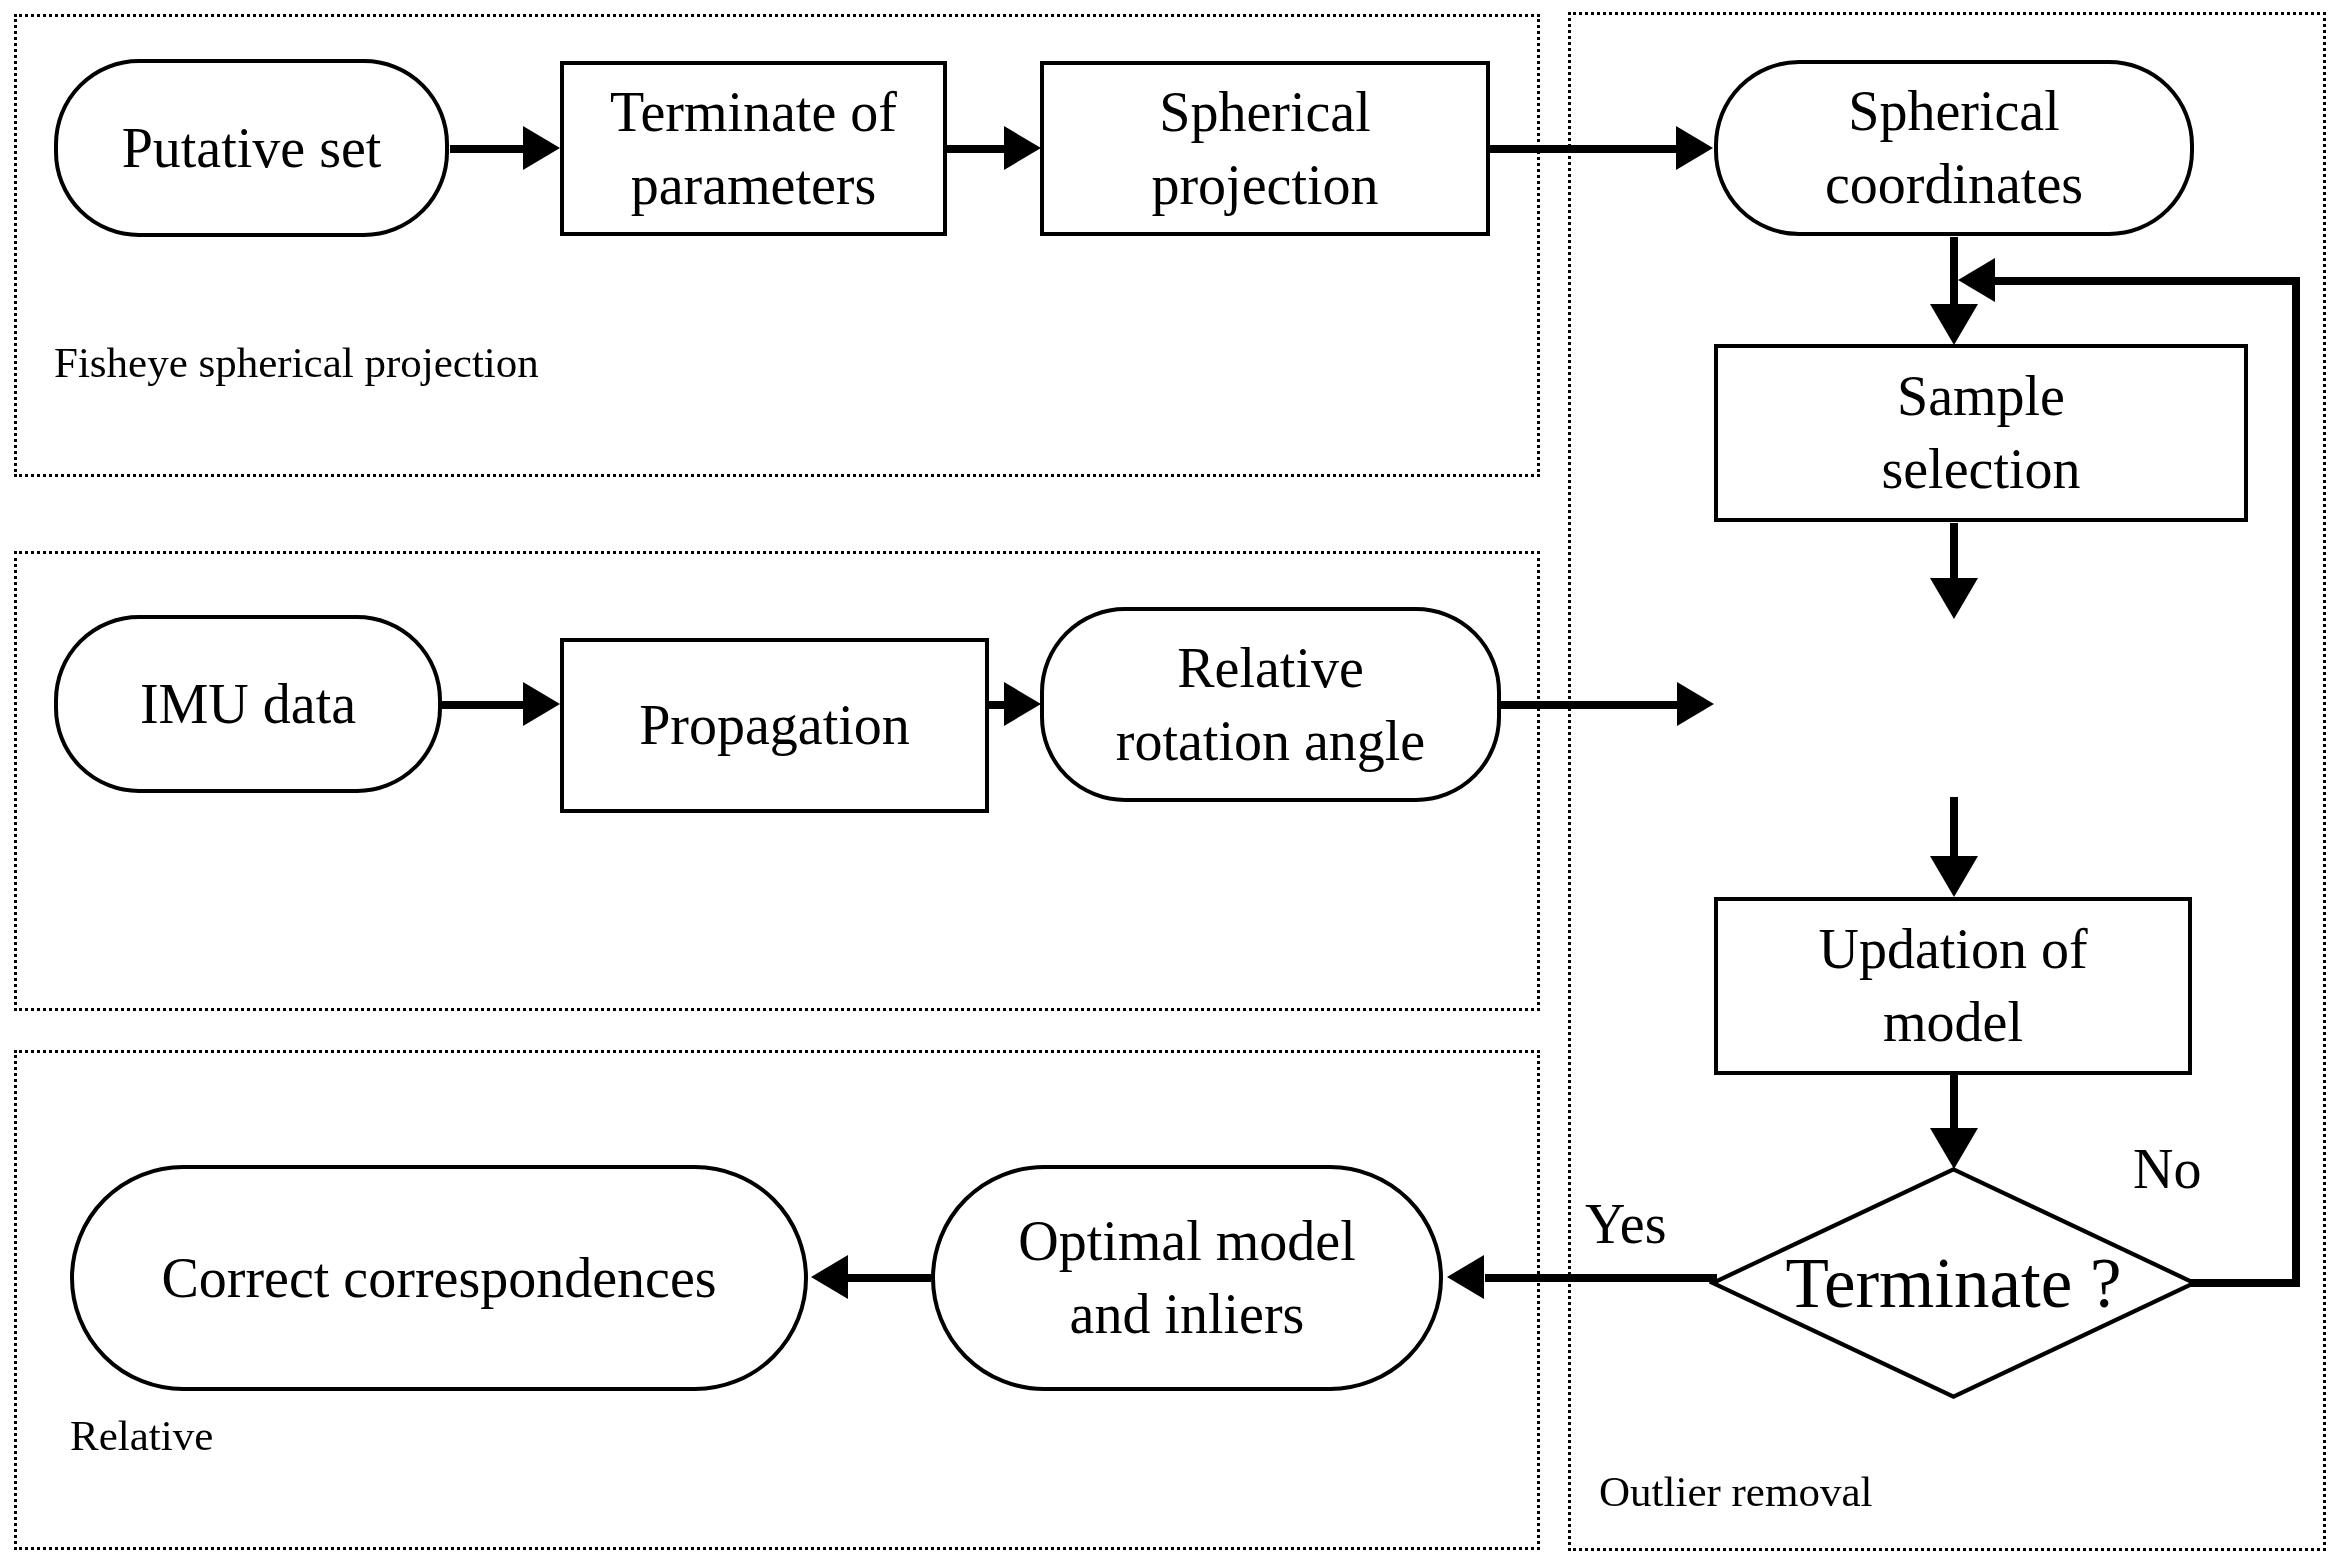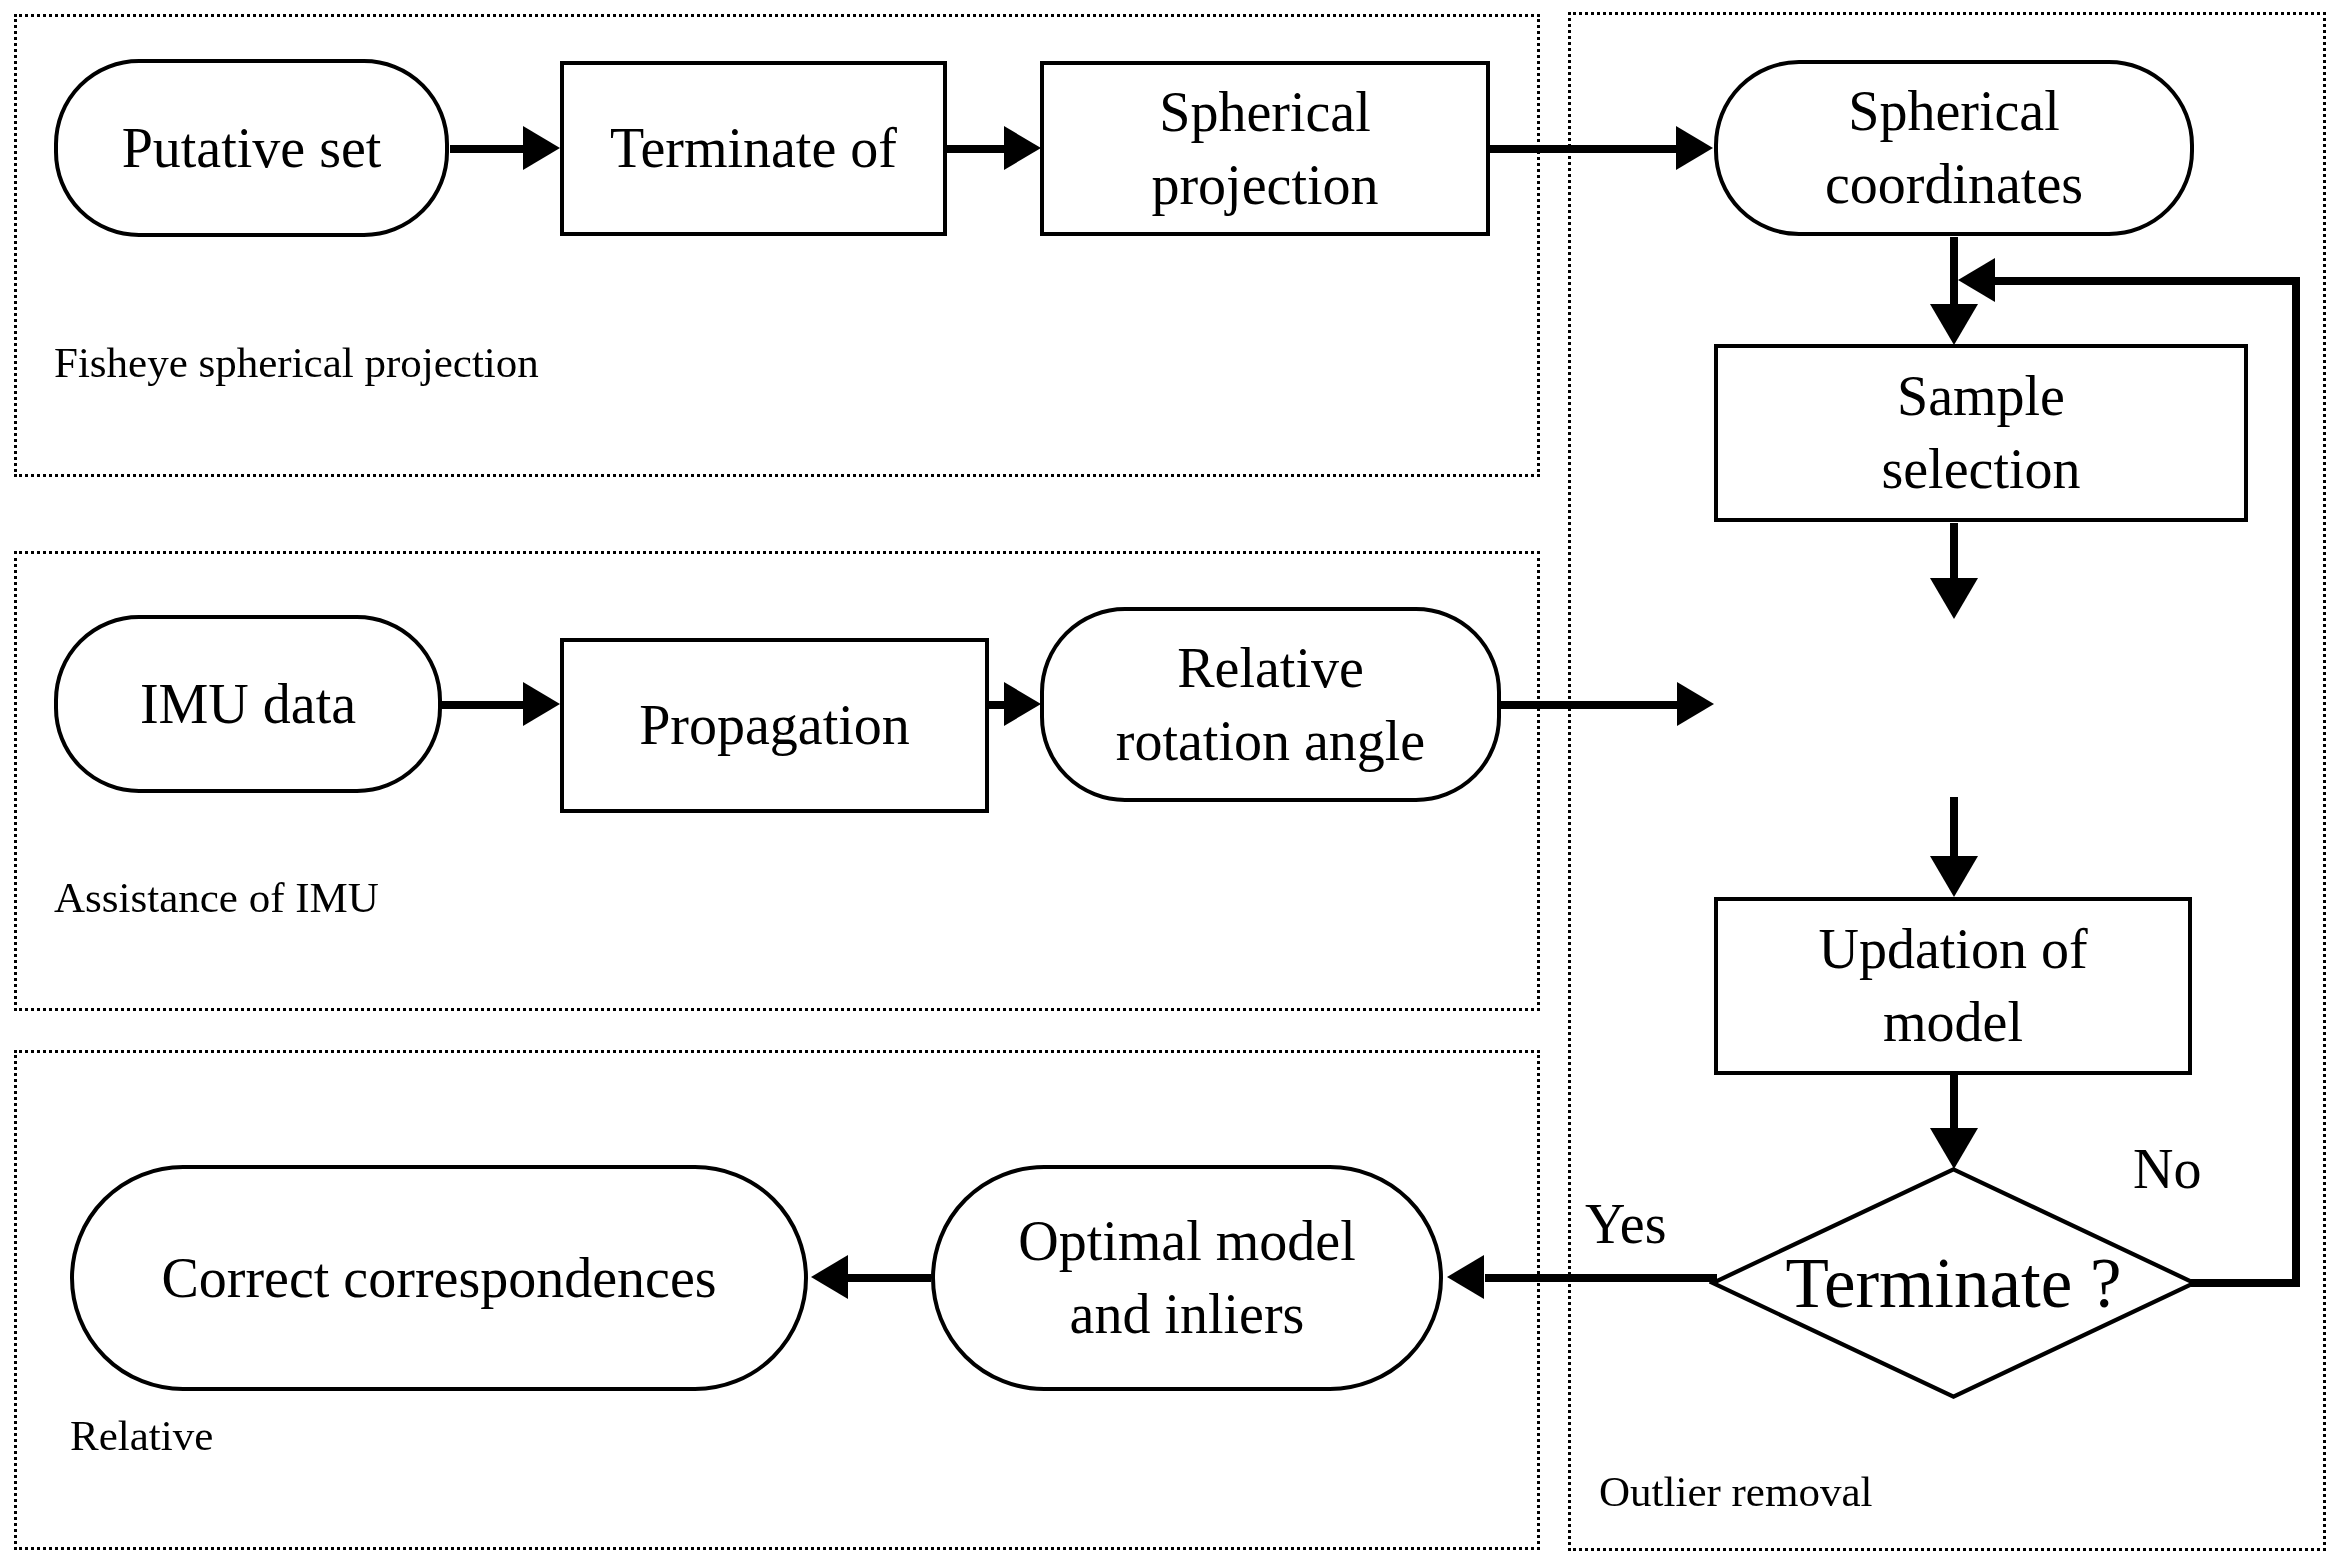--- a/index.html
+++ b/index.html
@@ -69,38 +69,38 @@
   <div class="ah ah-down" style="left:1930px;top:304px;"></div>
   <div class="ah ah-down" style="left:1930px;top:578px;"></div>
   <div class="ah ah-down" style="left:1930px;top:856px;"></div>
   <div class="ah ah-down" style="left:1930px;top:1128px;"></div>
 
   <div class="node stadium" style="left:54px;top:59px;width:395px;height:178px;">
     <span>Putative set</span>
   </div>
   <div class="node" style="left:560px;top:61px;width:387px;height:175px;">
     <span>Terminate of</span>
+    <span>parameters</span>
   </div>
   <div class="node" style="left:1040px;top:61px;width:450px;height:175px;">
     <span>Spherical</span>
     <span>projection</span>
   </div>
   <div class="sec-label" style="left:54px;top:339px;">Fisheye spherical projection</div>
 
   <div class="node stadium" style="left:54px;top:615px;width:388px;height:178px;">
     <span>IMU data</span>
   </div>
   <div class="node" style="left:560px;top:617px;width:429px;height:175px;margin-top:21px;">
     <span>Propagation</span>
   </div>
   <div class="node stadium" style="left:1040px;top:607px;width:461px;height:195px;">
     <span>Relative</span>
     <span>rotation angle</span>
   </div>
-  <div class="sec-label" style="left:54px;top:874px;">Assistance of IMU</div>
 
   <div class="node stadium-big" style="left:70px;top:1165px;width:738px;height:226px;border:4.2px solid #000;">
     <span>Correct correspondences</span>
   </div>
   <div class="node stadium-big" style="left:931px;top:1165px;width:512px;height:226px;">
     <span>Optimal model</span>
     <span>and inliers</span>
   </div>
   <div class="sec-label" style="left:70px;top:1412px;">Relative</div>
 

